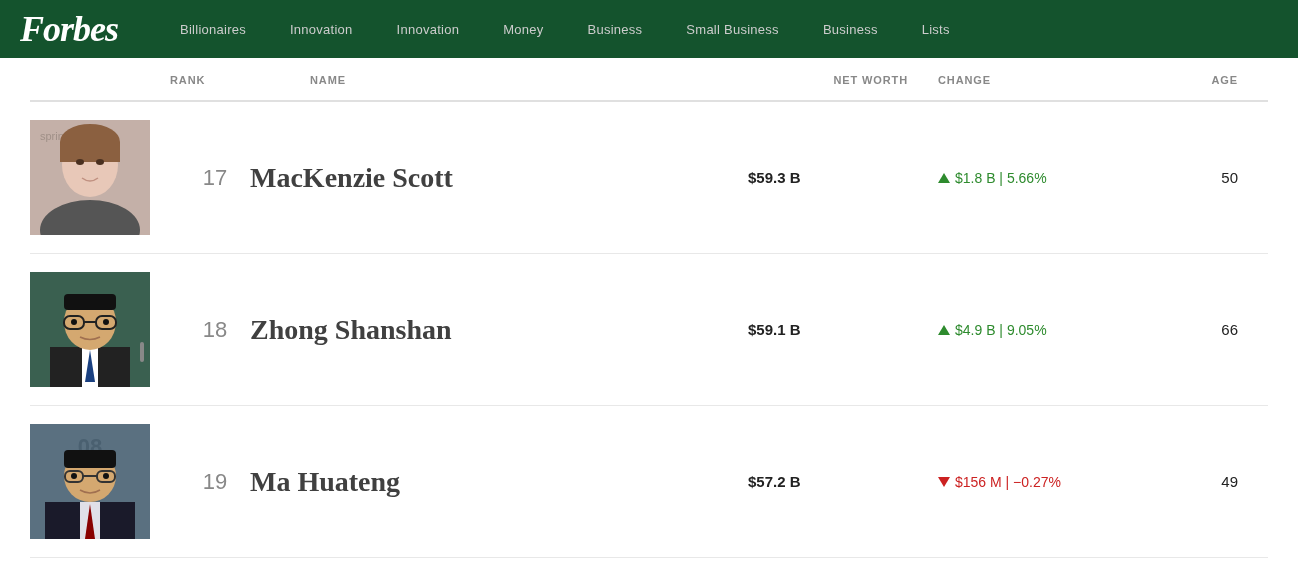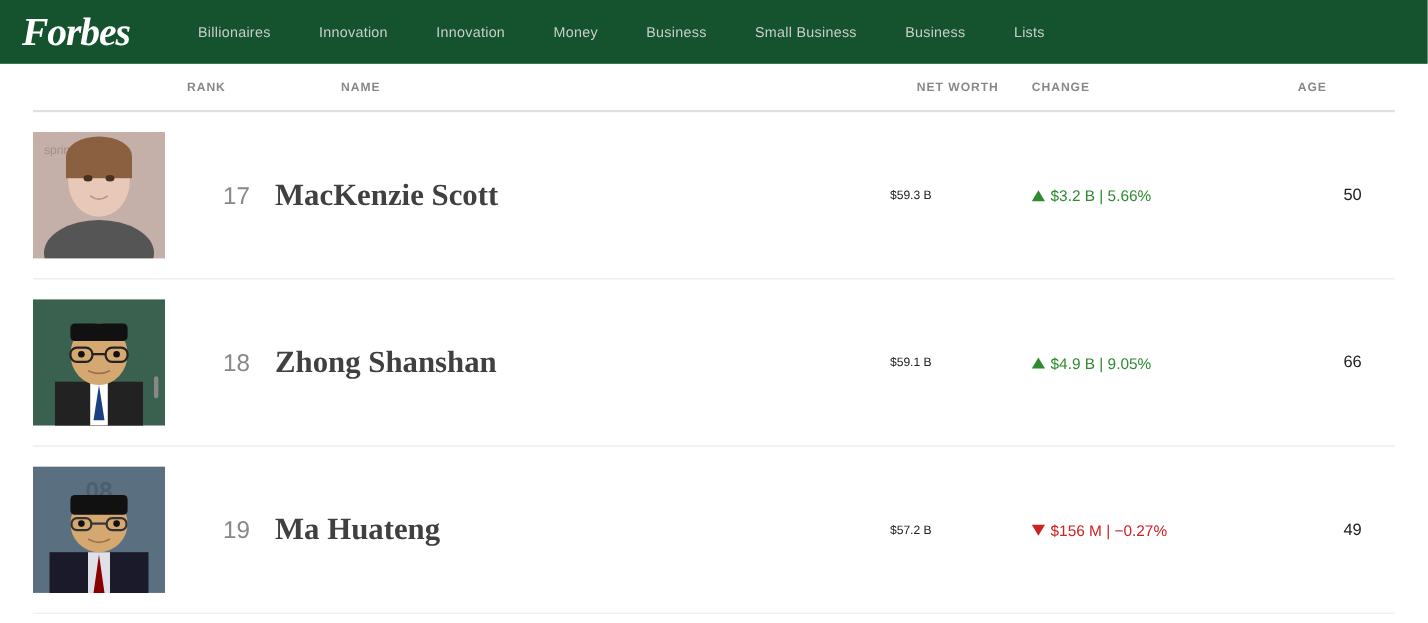--- a/index.html
+++ b/index.html
@@ -61,21 +61,21 @@
       text-align: right;
       padding-right: 20px;
     }
     .col-change {
       width: 220px;
       text-align: left;
       padding-left: 10px;
     }
     .col-age {
       width: 120px;
-      text-align: center;
+      text-align: right;
       padding-right: 30px;
     }
     .col-header-label {
       font-family: Arial, sans-serif;
       font-size: 11px;
       font-weight: 700;
       color: #888;
       letter-spacing: 0.08em;
       text-transform: uppercase;
     }
@@ -112,26 +112,26 @@
     }
     .row-name {
       flex: 1;
       font-family: 'Times New Roman', serif;
       font-size: 28px;
       font-weight: 700;
       color: #404040;
     }
     .row-networth {
       width: 180px;
-      text-align: center;
+      text-align: left;
       padding-right: 20px;
       font-family: Arial, sans-serif;
-      font-size: 11px;
+      font-size: 15px;
       color: #222;
-      font-weight: 400;
+      font-weight: 700;
     }
     .row-change {
       width: 220px;
       text-align: left;
       padding-left: 10px;
       font-family: Arial, sans-serif;
       font-size: 14px;
       display: flex;
       align-items: center;
       gap: 5px;
@@ -226,21 +226,21 @@
       <ellipse cx="70" cy="42" rx="4" ry="3" fill="#4a3020"></ellipse>
 
       <path d="M52 58 Q60 64 68 58" stroke="#c09080" stroke-width="1.5" fill="none"></path>
     </svg>
   </div>
   <div class="row-rank">17</div>
   <div class="row-name">MacKenzie Scott</div>
   <div class="row-networth">$59.3 B</div>
   <div class="row-change">
     <span class="arrow-up"></span>
-    <span class="change-positive">$3.2 B | 5.66%</span>
+    <span class="change-positive">$1.8 B | 5.66%</span>
   </div>
   <div class="row-age">50</div>
 </div>
 
 <div class="row">
   <div class="row-photo">
     <svg width="120" height="115" viewBox="0 0 120 115" xmlns="http://www.w3.org/2000/svg">
       <rect width="120" height="115" fill="#3a6050"></rect>
 
       <rect x="20" y="75" width="80" height="50" fill="#222"></rect>

